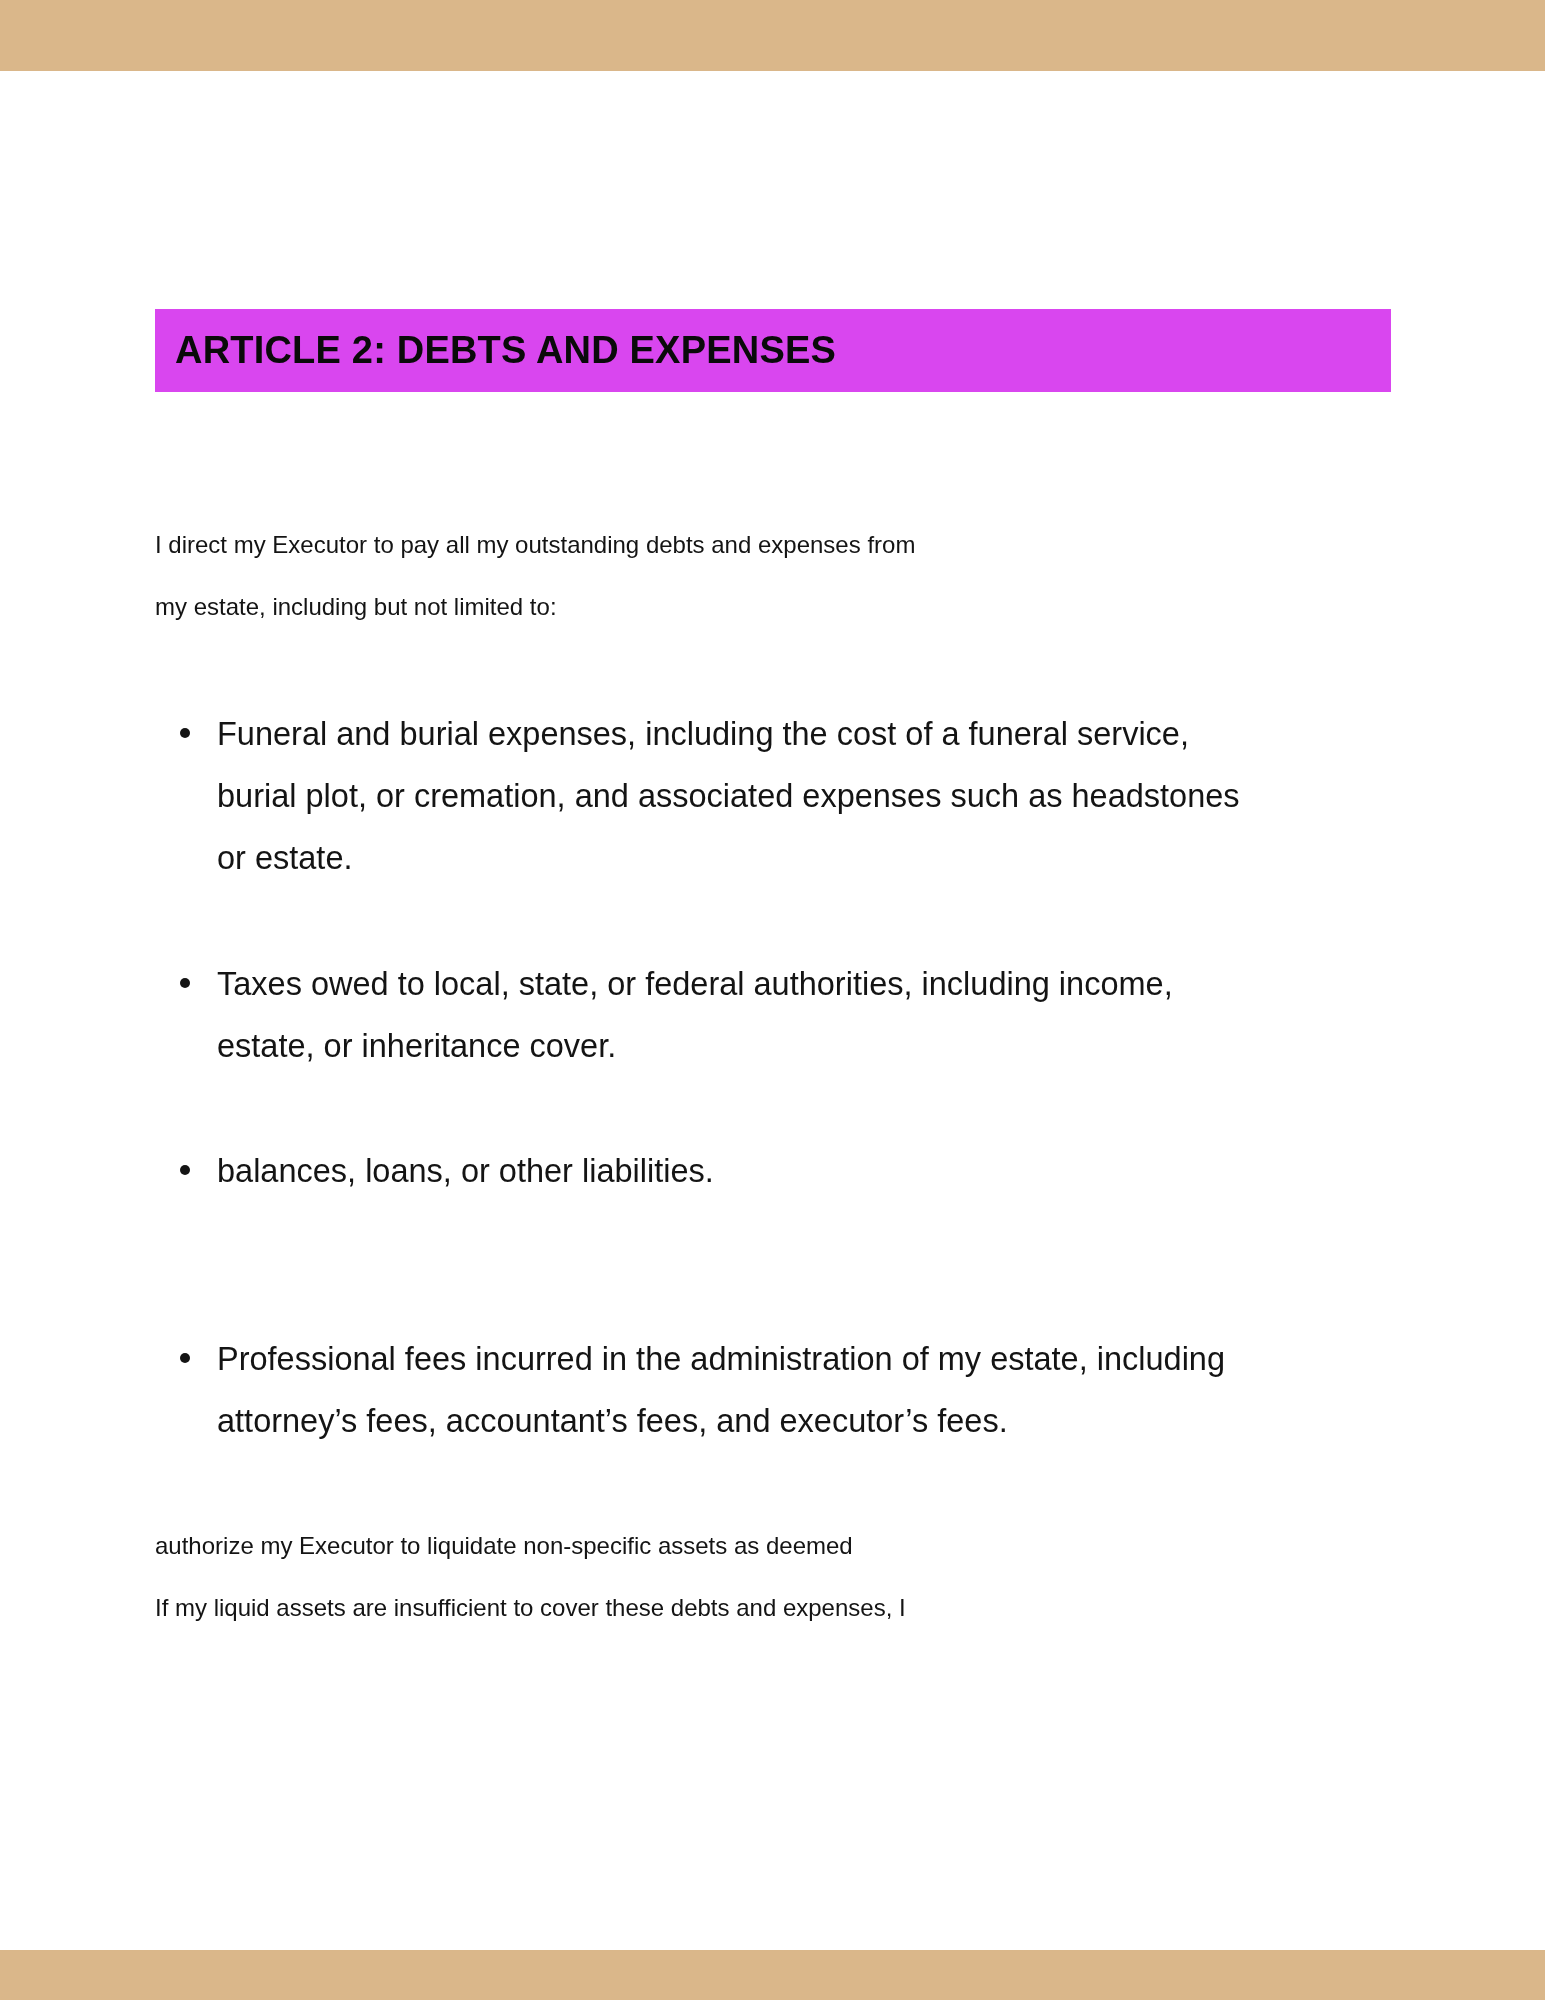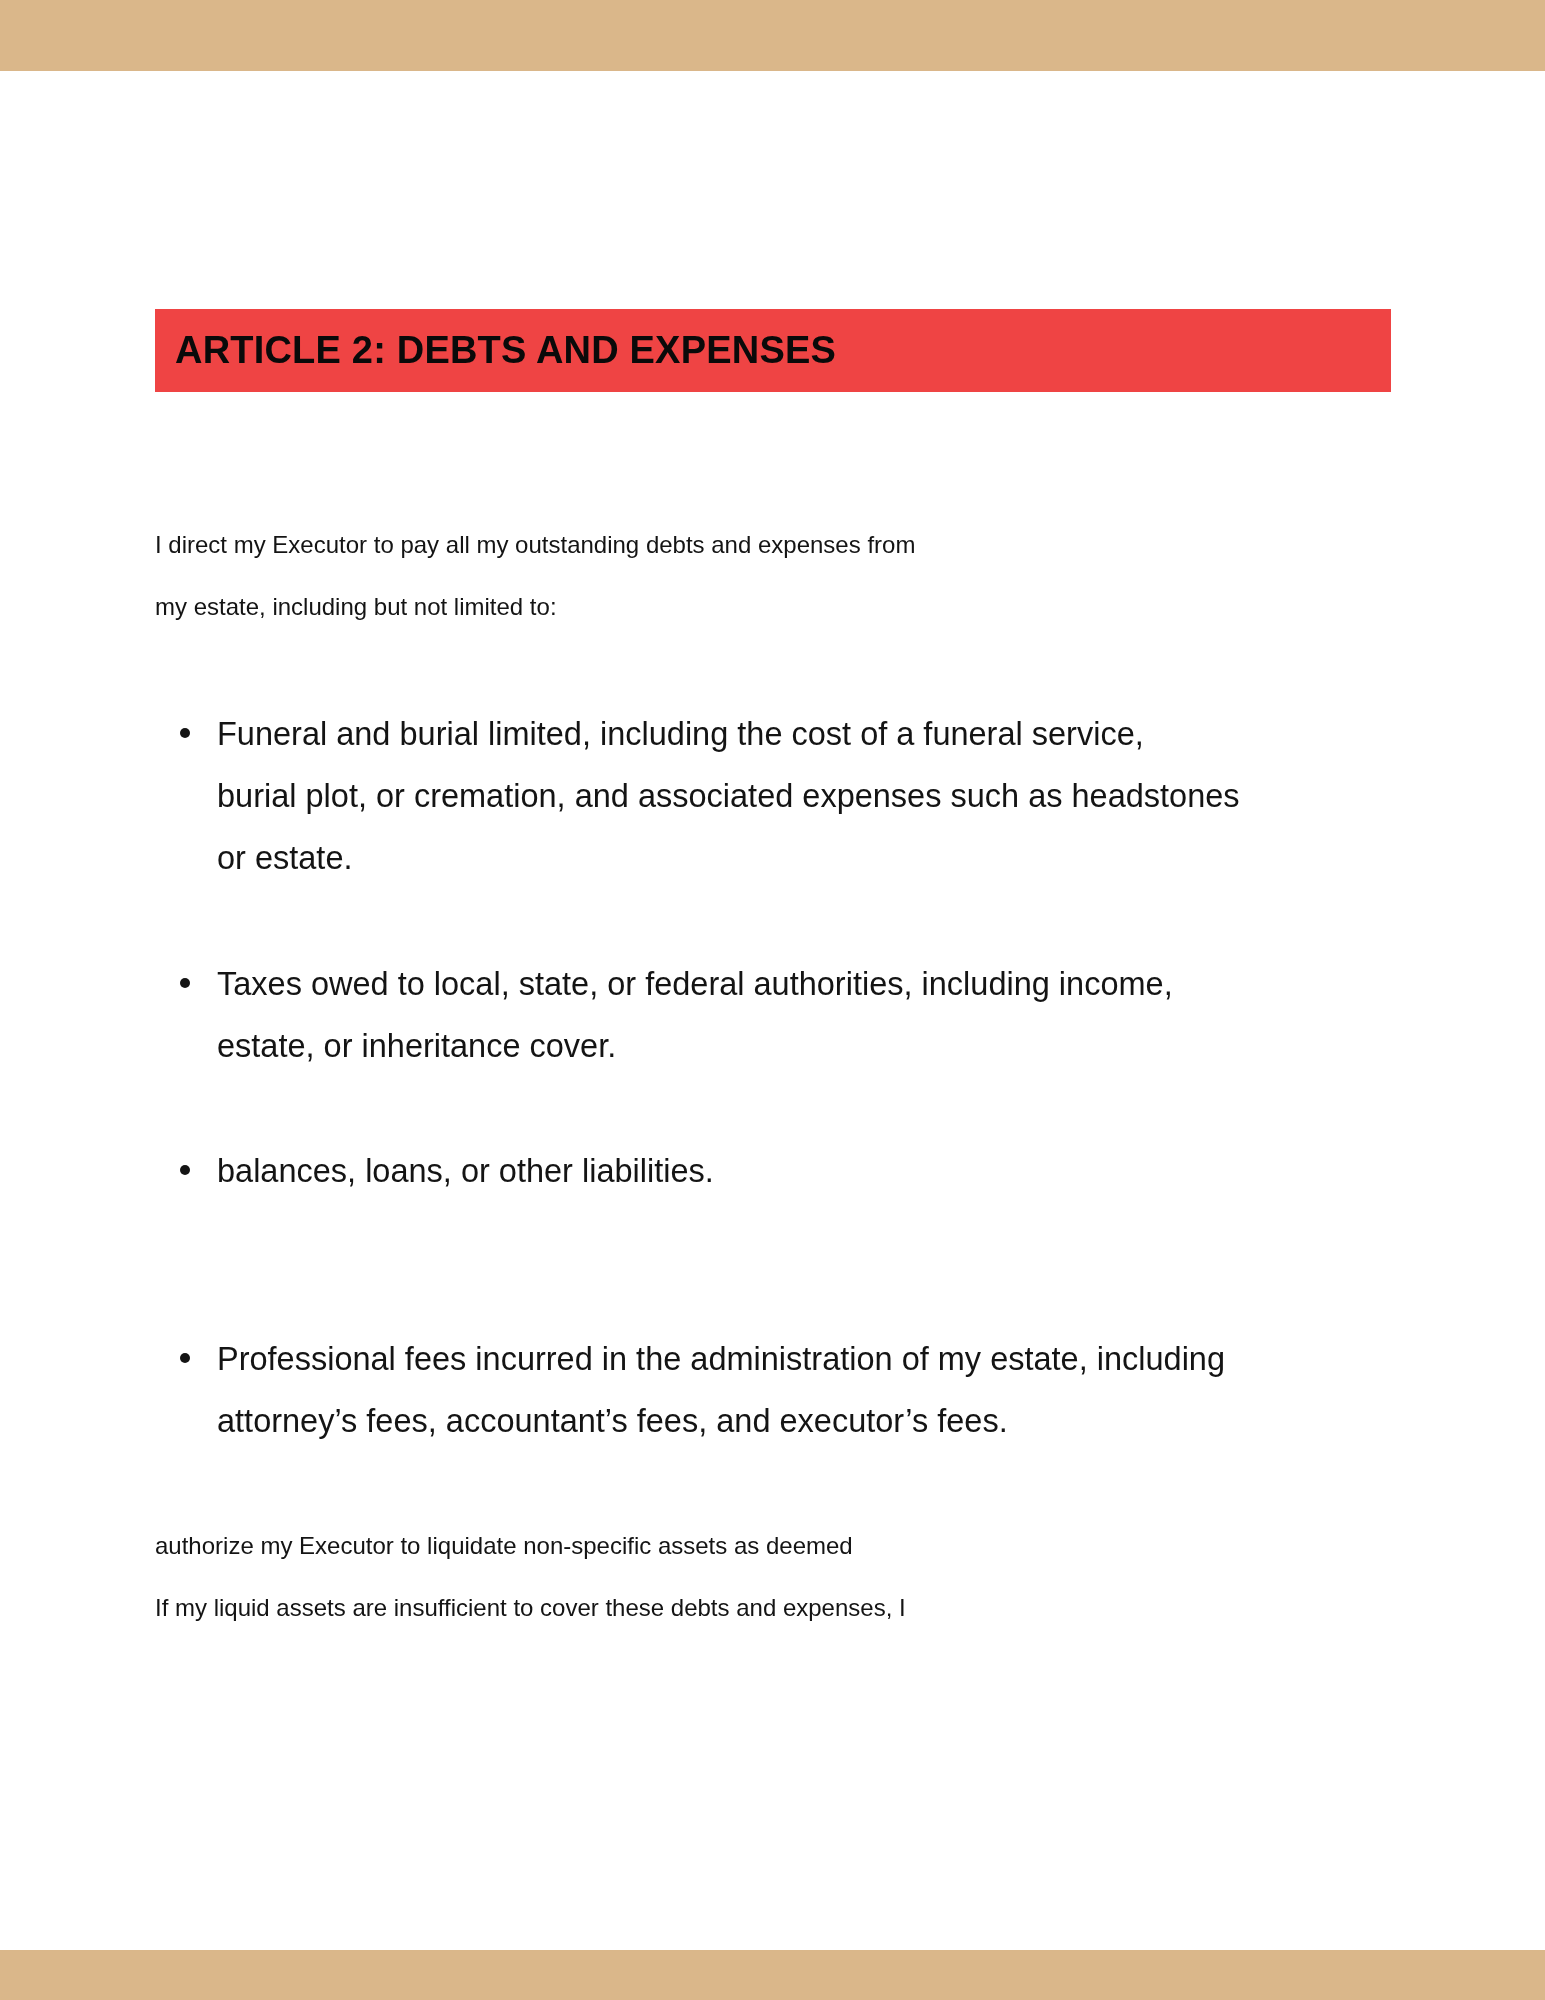--- a/index.html
+++ b/index.html
@@ -24,21 +24,21 @@
   .bottom-bar {
     position: absolute;
     left: 0; top: 1950px;
     width: 1545px; height: 50px;
     background: #DAB78A;
   }
   .heading-band {
     position: absolute;
     left: 155px; top: 309px;
     width: 1236px; height: 83px;
-    background: #ef4444;
+    background: #d946ef;
   }
   .heading-text {
     position: absolute;
     left: 20px; top: 0;
     height: 83px;
     line-height: 83px;
     font-size: 38px;
     font-weight: bold;
     color: #0a0a0a;
     letter-spacing: 0.2px;
@@ -96,21 +96,21 @@
 </div>
 
 <p class="para" id="para-intro">
   <span class="line">I direct my Executor to pay all my outstanding debts and expenses from</span>
   <span class="line">my estate, including but not limited to:</span>
 </p>
 
 <div class="bullet" id="bullet-0">
   <span class="bullet-dot"></span>
   <div class="bullet-text">
-    <span class="line">Funeral and burial limited, including the cost of a funeral service,</span>
+    <span class="line">Funeral and burial expenses, including the cost of a funeral service,</span>
     <span class="line">burial plot, or cremation, and associated expenses such as headstones</span>
     <span class="line">or estate.</span>
   </div>
 </div>
 
 <div class="bullet" id="bullet-1">
   <span class="bullet-dot"></span>
   <div class="bullet-text">
     <span class="line">Taxes owed to local, state, or federal authorities, including income,</span>
     <span class="line">estate, or inheritance cover.</span>

